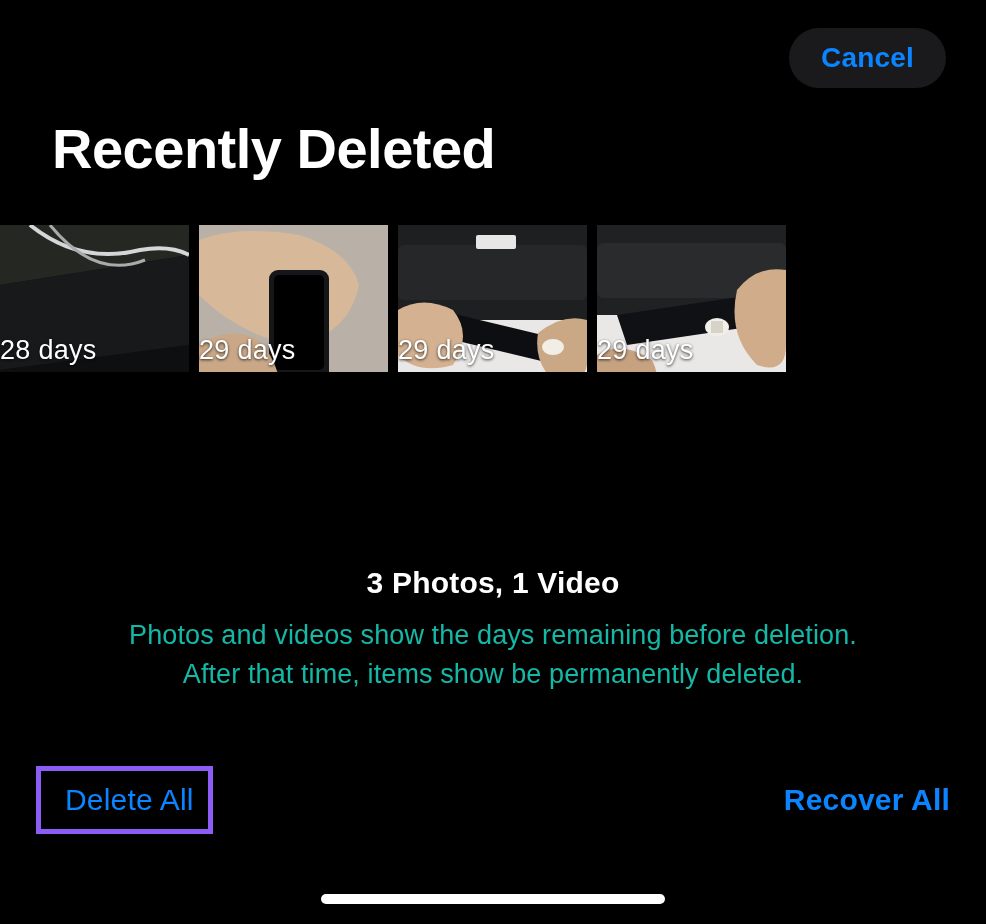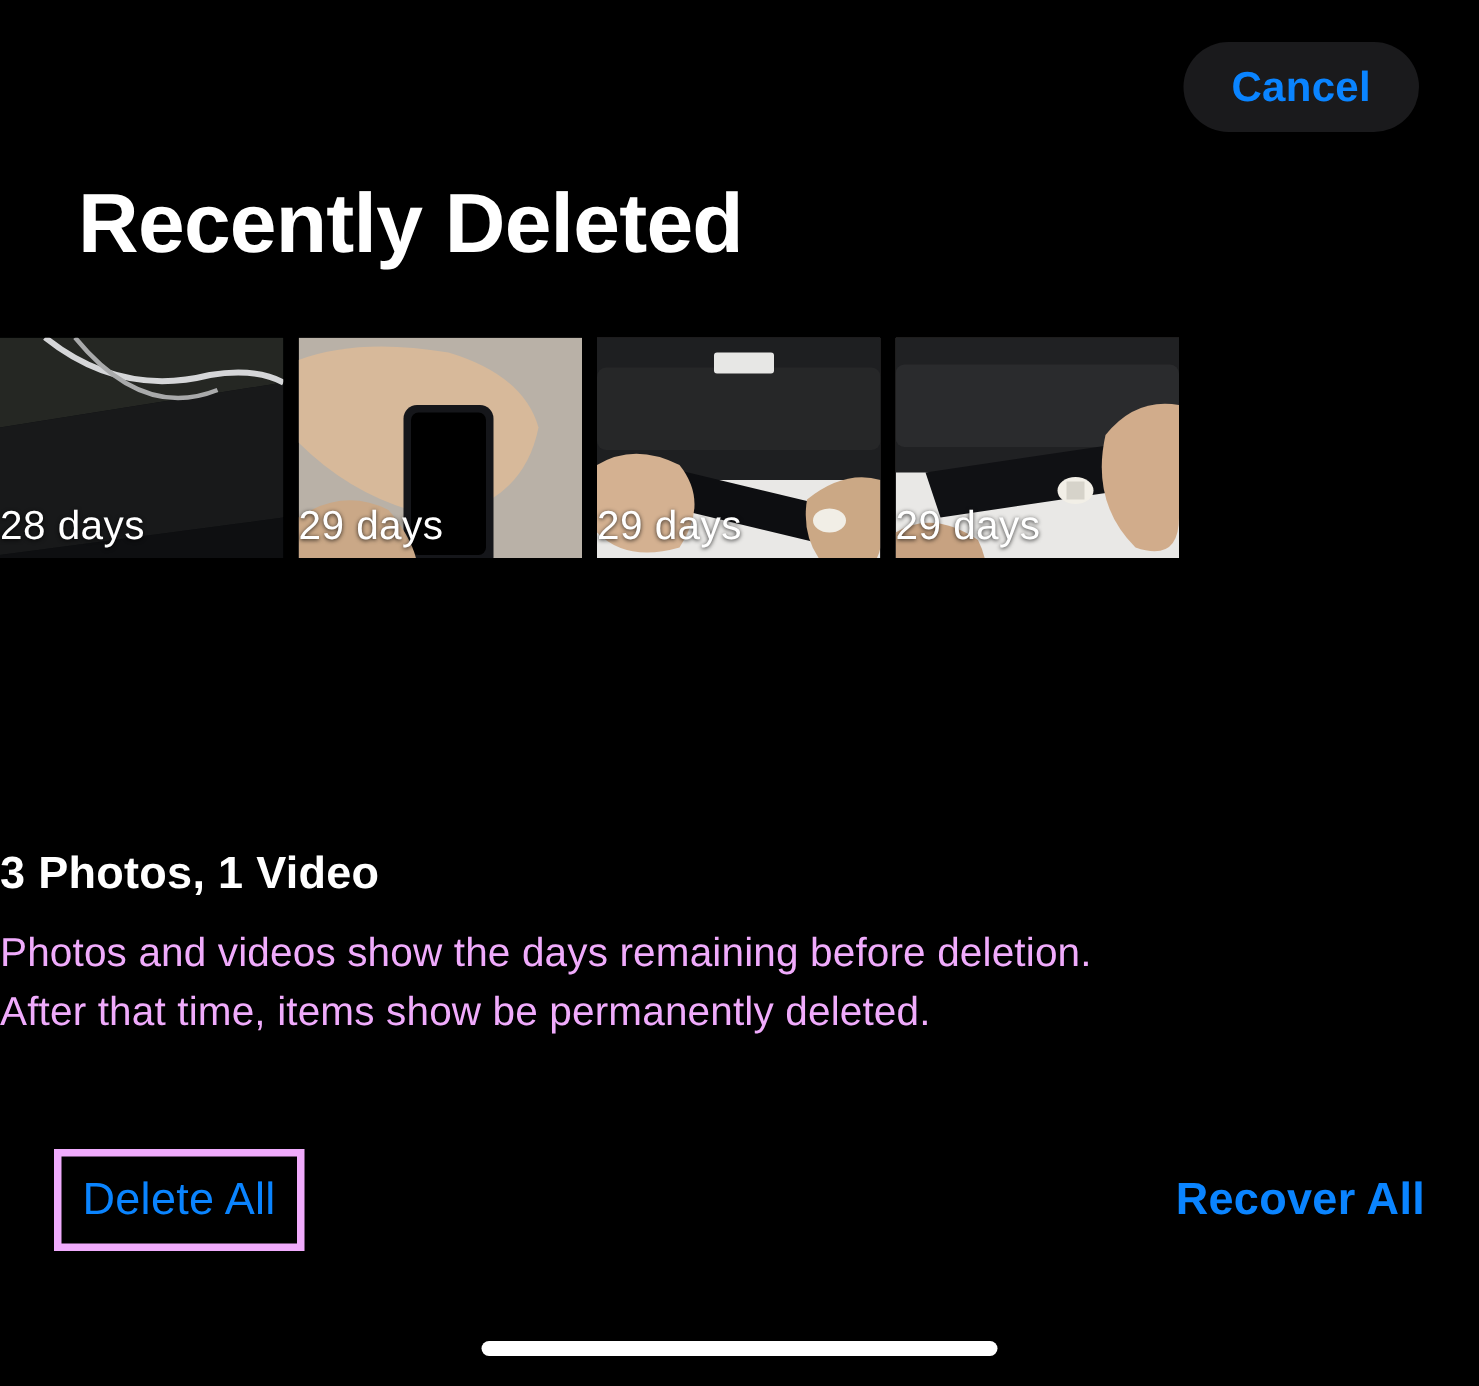--- a/index.html
+++ b/index.html
@@ -58,47 +58,48 @@
     font-weight: 400;
     color: #fff;
     text-shadow: 0 1px 3px rgba(0,0,0,0.8);
     letter-spacing: 0.3px;
   }
   .summary {
     position: absolute;
     top: 566px;
     left: 0;
     right: 0;
+    text-align: center;
   }
   .summary-count {
     font-size: 30px;
     font-weight: 600;
     color: #fff;
     letter-spacing: 0.2px;
   }
   .summary-desc {
     margin-top: 16px;
     font-size: 27px;
     line-height: 1.45;
-    color: #f0abfc;
+    color: #14b8a6;
     letter-spacing: 0.1px;
   }
   .bottom-bar {
     position: absolute;
     left: 0;
     right: 0;
     bottom: 90px;
     display: flex;
     align-items: center;
     justify-content: space-between;
     padding: 0 36px;
   }
   .delete-wrap {
-    border: 5px solid #f0abfc;
-    padding: 12px 14px 12px 14px;
+    border: 5px solid #8b5cf6;
+    padding: 12px 14px 12px 24px;
   }
   .delete-all {
     color: #0a84ff;
     font-size: 30px;
     font-weight: 400;
     cursor: pointer;
     letter-spacing: 0.2px;
   }
   .select-items {
     color: #fff;

